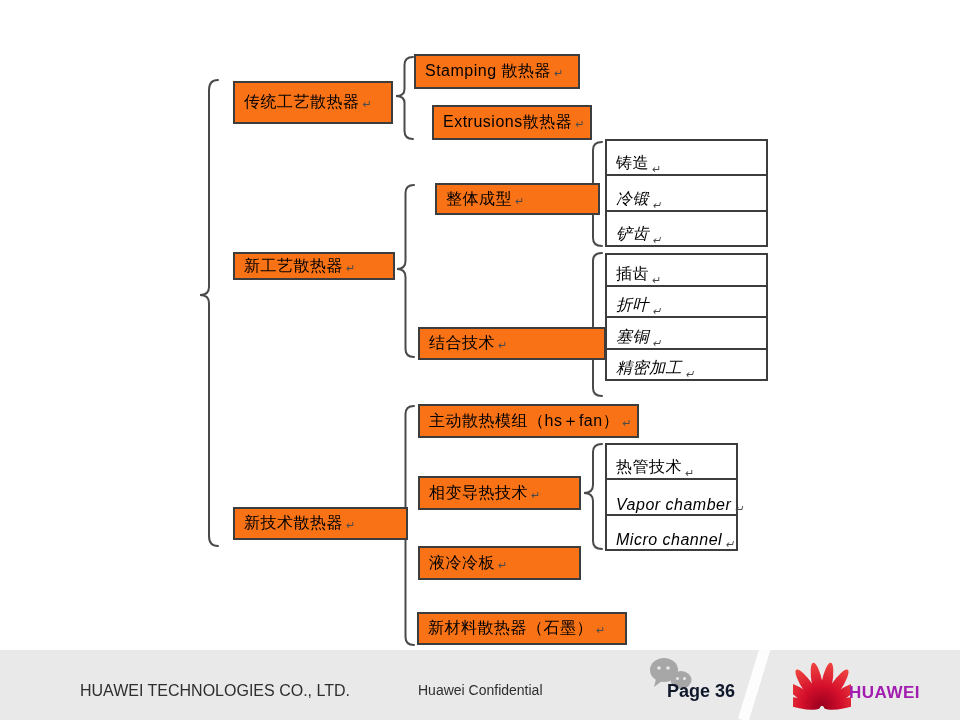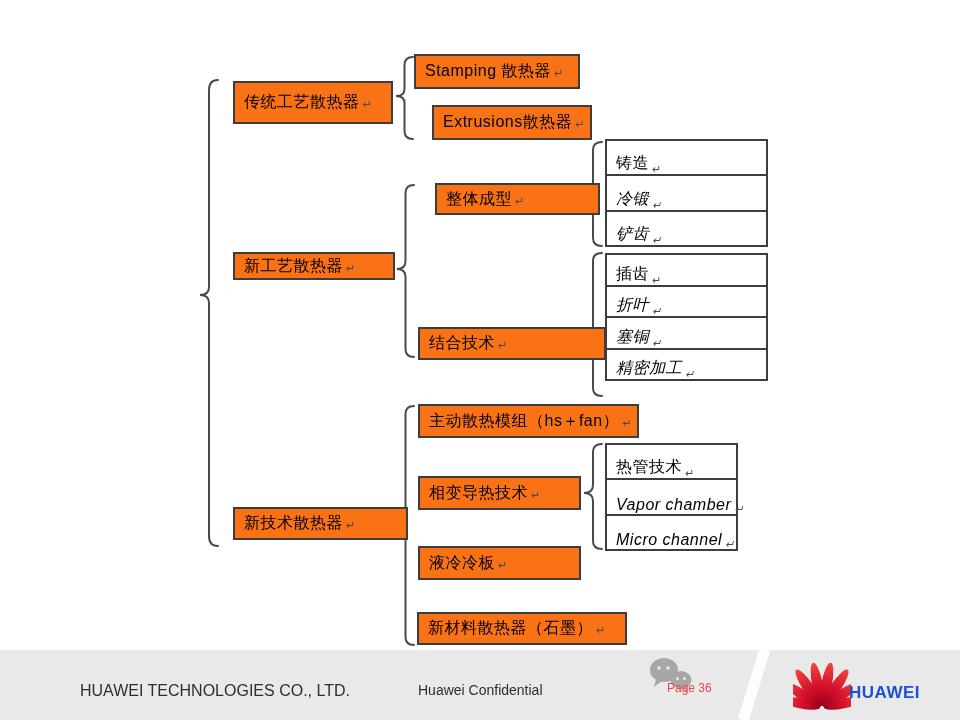--- a/index.html
+++ b/index.html
@@ -19,31 +19,31 @@
   .vrow{flex:1;display:flex;align-items:flex-end;padding-left:9px;font-size:16px;color:#000;
         white-space:nowrap;letter-spacing:0.5px;box-sizing:border-box;}
   .vrow + .vrow{border-top:2px solid #3d3d3d;font-style:italic;}
 
   .braces{position:absolute;left:0;top:0;pointer-events:none;}
 
   
   .footer-band{position:absolute;left:0;top:650px;width:960px;height:70px;background:#e9e9e9;}
   .f-company{position:absolute;left:80px;top:682px;font-size:16px;color:#2e2e2e;}
   .f-conf{position:absolute;left:418px;top:682px;font-size:14px;color:#2e2e2e;}
-  .f-page{position:absolute;left:667px;top:681px;font-size:12px;color:#ef4444;z-index:3;}
+  .f-page{position:absolute;left:667px;top:681px;font-size:18px;color:#0f172a;z-index:3;font-weight:bold;}
 
   .wm-icon{position:absolute;left:648px;top:656px;z-index:2;opacity:.85;}
   .wm-text{position:absolute;left:697px;top:648px;font-size:29px;letter-spacing:-1px;
            color:rgba(178,178,178,0.85);z-index:4;white-space:nowrap;}
   .wm-slash{position:absolute;left:750px;top:638px;width:11px;height:84px;background:#fff;
             transform:rotate(17deg);z-index:5;opacity:.9;}
 
   .hw-logo{position:absolute;left:793px;top:660px;z-index:2;}
   .hw-word{position:absolute;left:849px;top:683px;z-index:3;font-size:17px;font-weight:bold;
-           color:#1d4ed8;letter-spacing:0.5px;}
+           color:#a21caf;letter-spacing:0.5px;}
 </style>
 </head>
 <body>
 
 <div class="stage">
 
   <svg class="braces" width="960" height="720" viewBox="0 0 960 720">
     <g fill="none" stroke="#4a4a4a" stroke-width="2" stroke-linecap="round">
       <path d="M218,80 Q209,80 209,90 L209,287 Q209,295 200,295 Q209,295 209,303 L209,536 Q209,546 218,546"></path>
       <path d="M413,57 Q404.5,57 404.5,65 L404.5,89 Q404.5,96 396,96 Q404.5,96 404.5,103 L404.5,131 Q404.5,139 413,139"></path>

